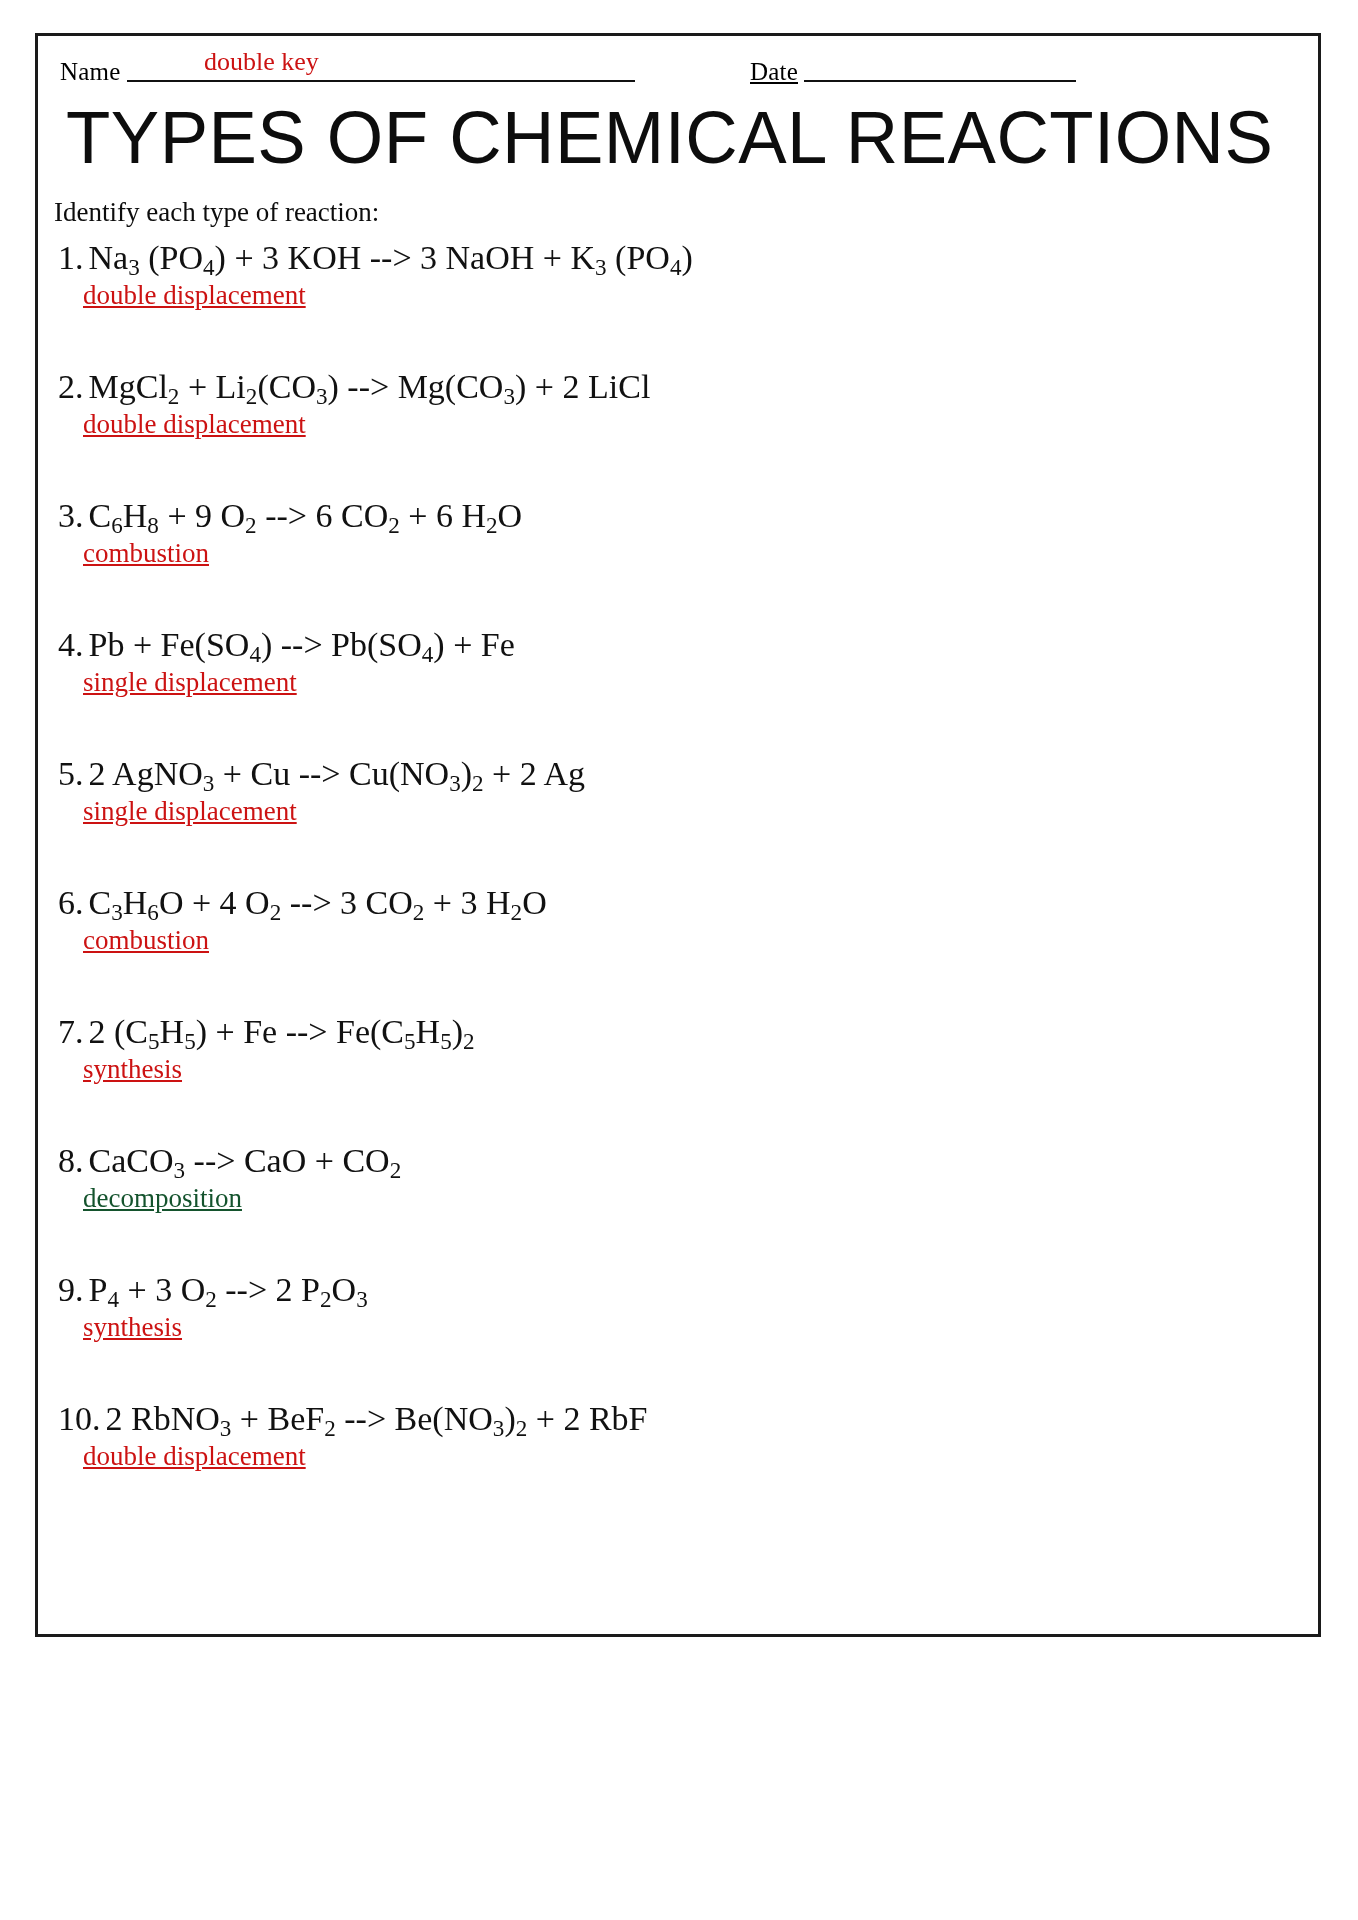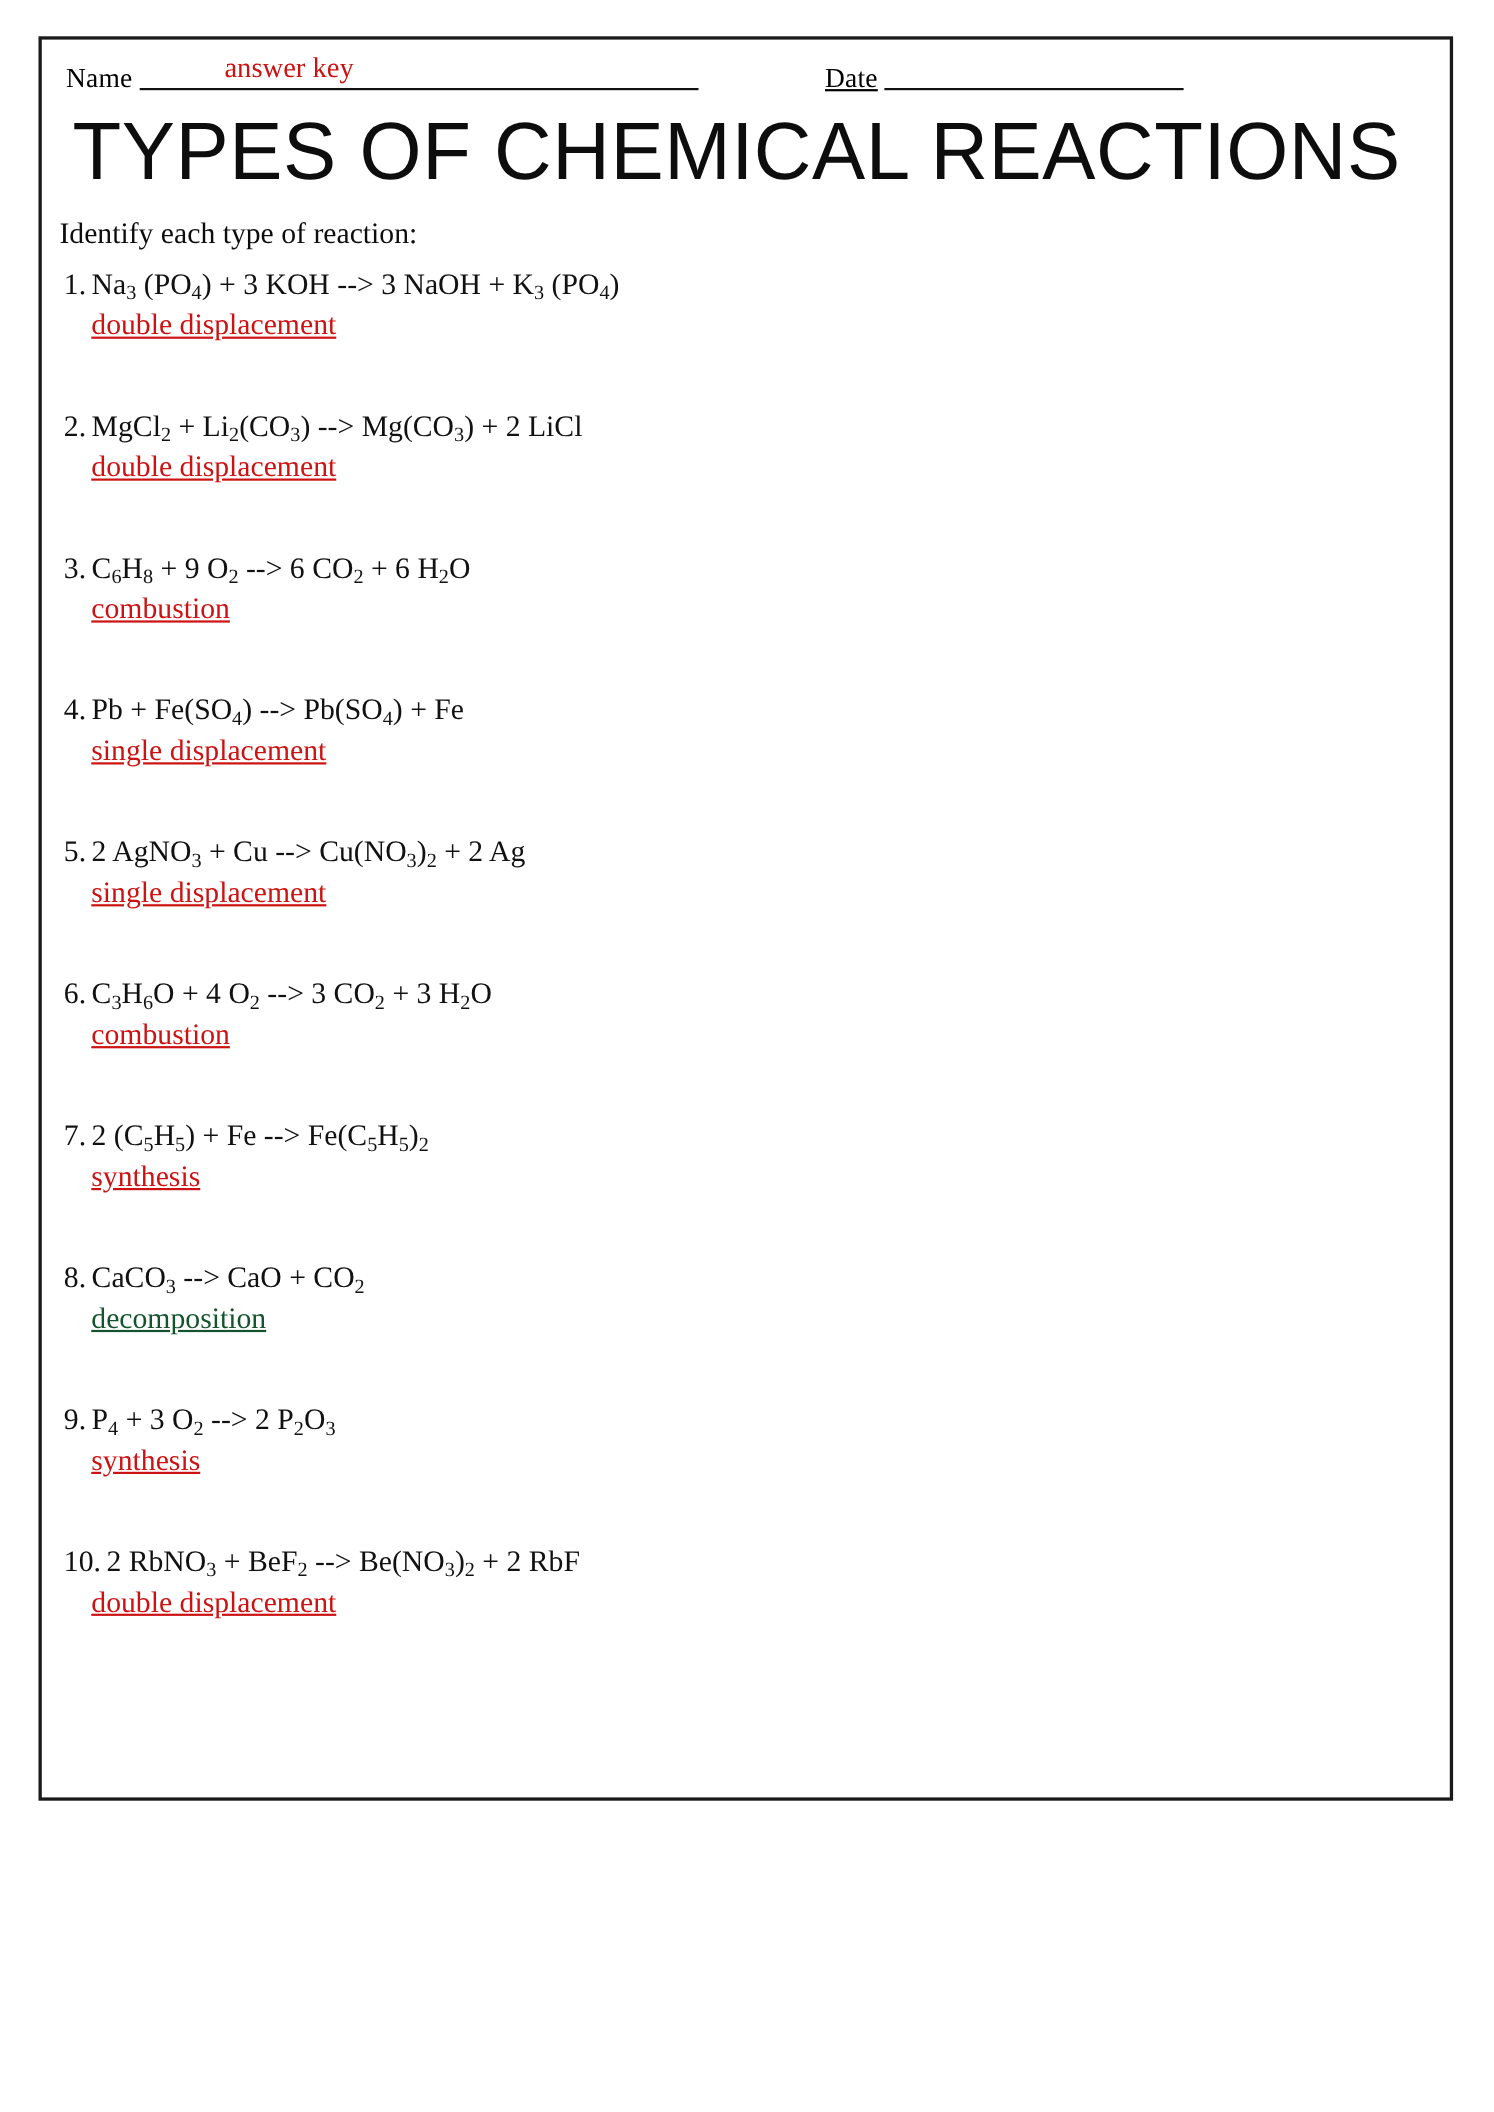--- a/index.html
+++ b/index.html
@@ -127,21 +127,21 @@
   .problem {
     position: relative;
     height: 129px;
   }
 
   .equation {
     position: absolute;
     left: 20px;
     top: 0;
     font-family: "Liberation Serif", serif;
-    font-size: 27px;
+    font-size: 34px;
     line-height: 34px;
     color: #111111;
     white-space: nowrap;
   }
   .equation .num {
     margin-right: 5px;
   }
 
   .answer {
     position: absolute;
@@ -164,21 +164,21 @@
 </head>
 <body>
 
 <div class="page">
   <div class="inner">
 
     <div class="header-row">
       <div class="name-block">
         <span class="field-label">Name</span>
         <span class="rule rule-name"></span>
-        <span class="answer-key">answer key</span>
+        <span class="answer-key">double key</span>
       </div>
       <div class="date-block">
         <span class="field-label">Date</span>
         <span class="rule rule-date"></span>
       </div>
     </div>
 
     <div class="title">TYPES OF CHEMICAL REACTIONS</div>
 
     <div class="instruction">Identify each type of reaction:</div>

